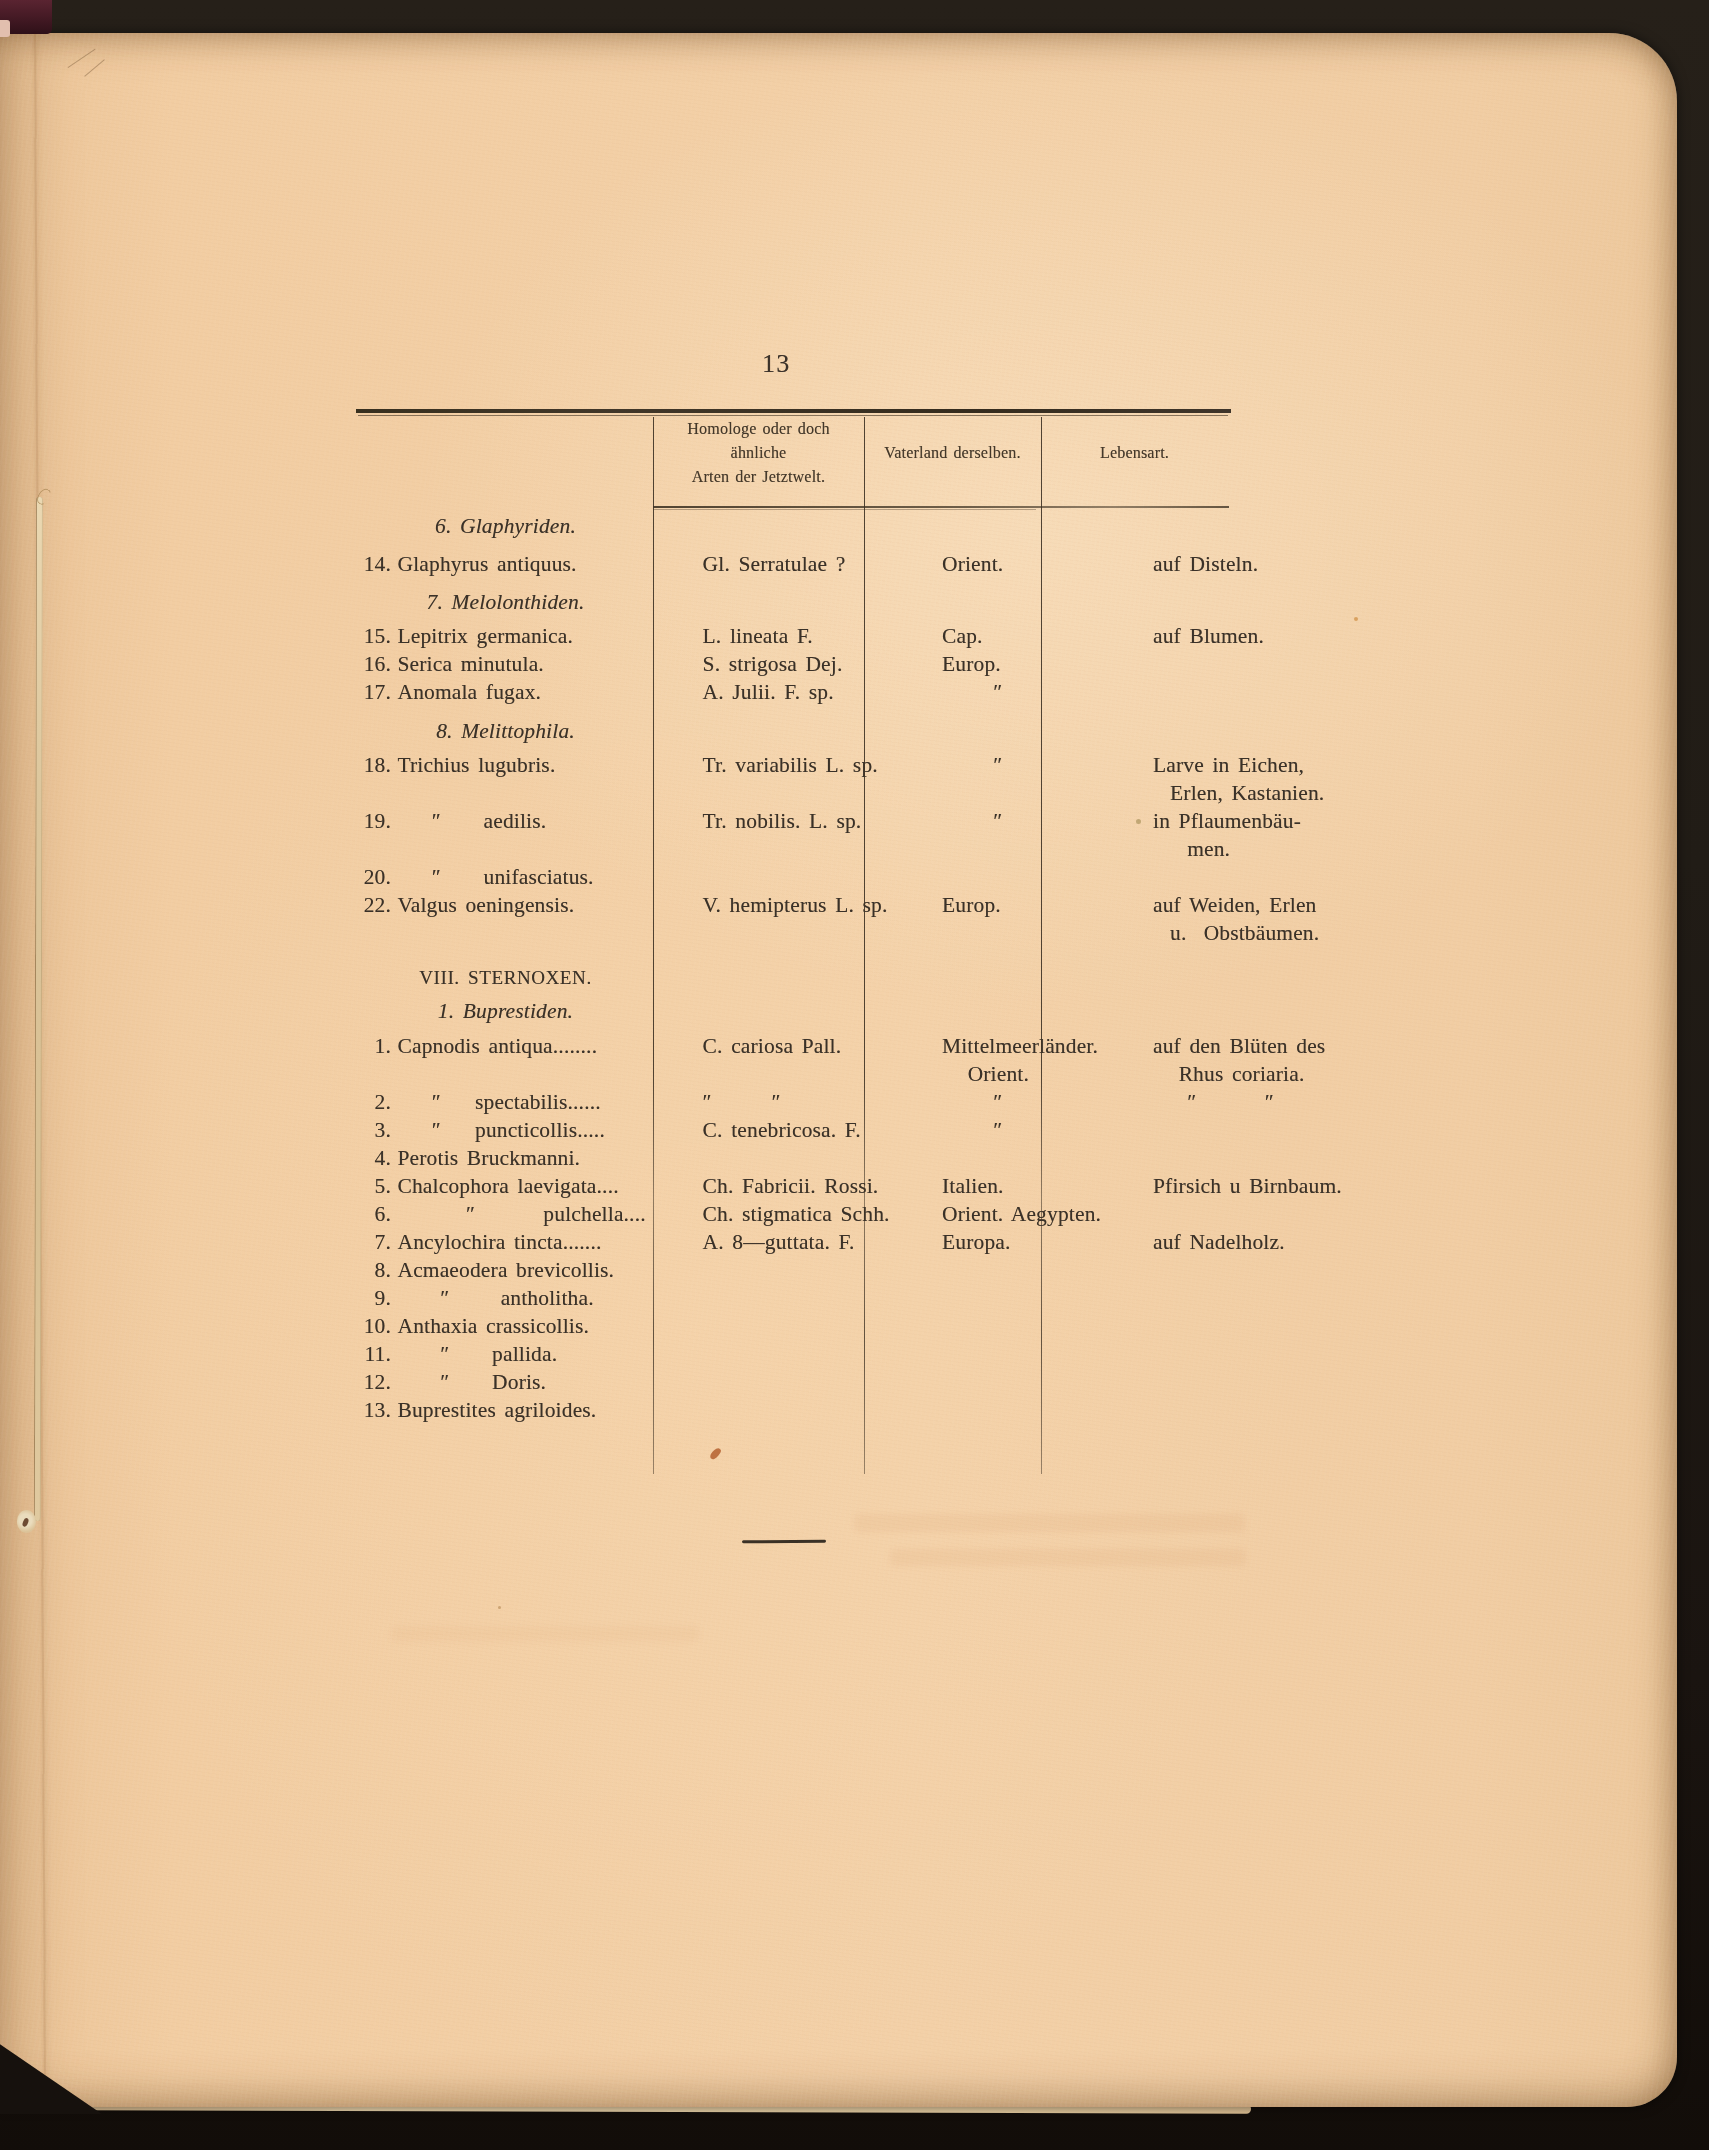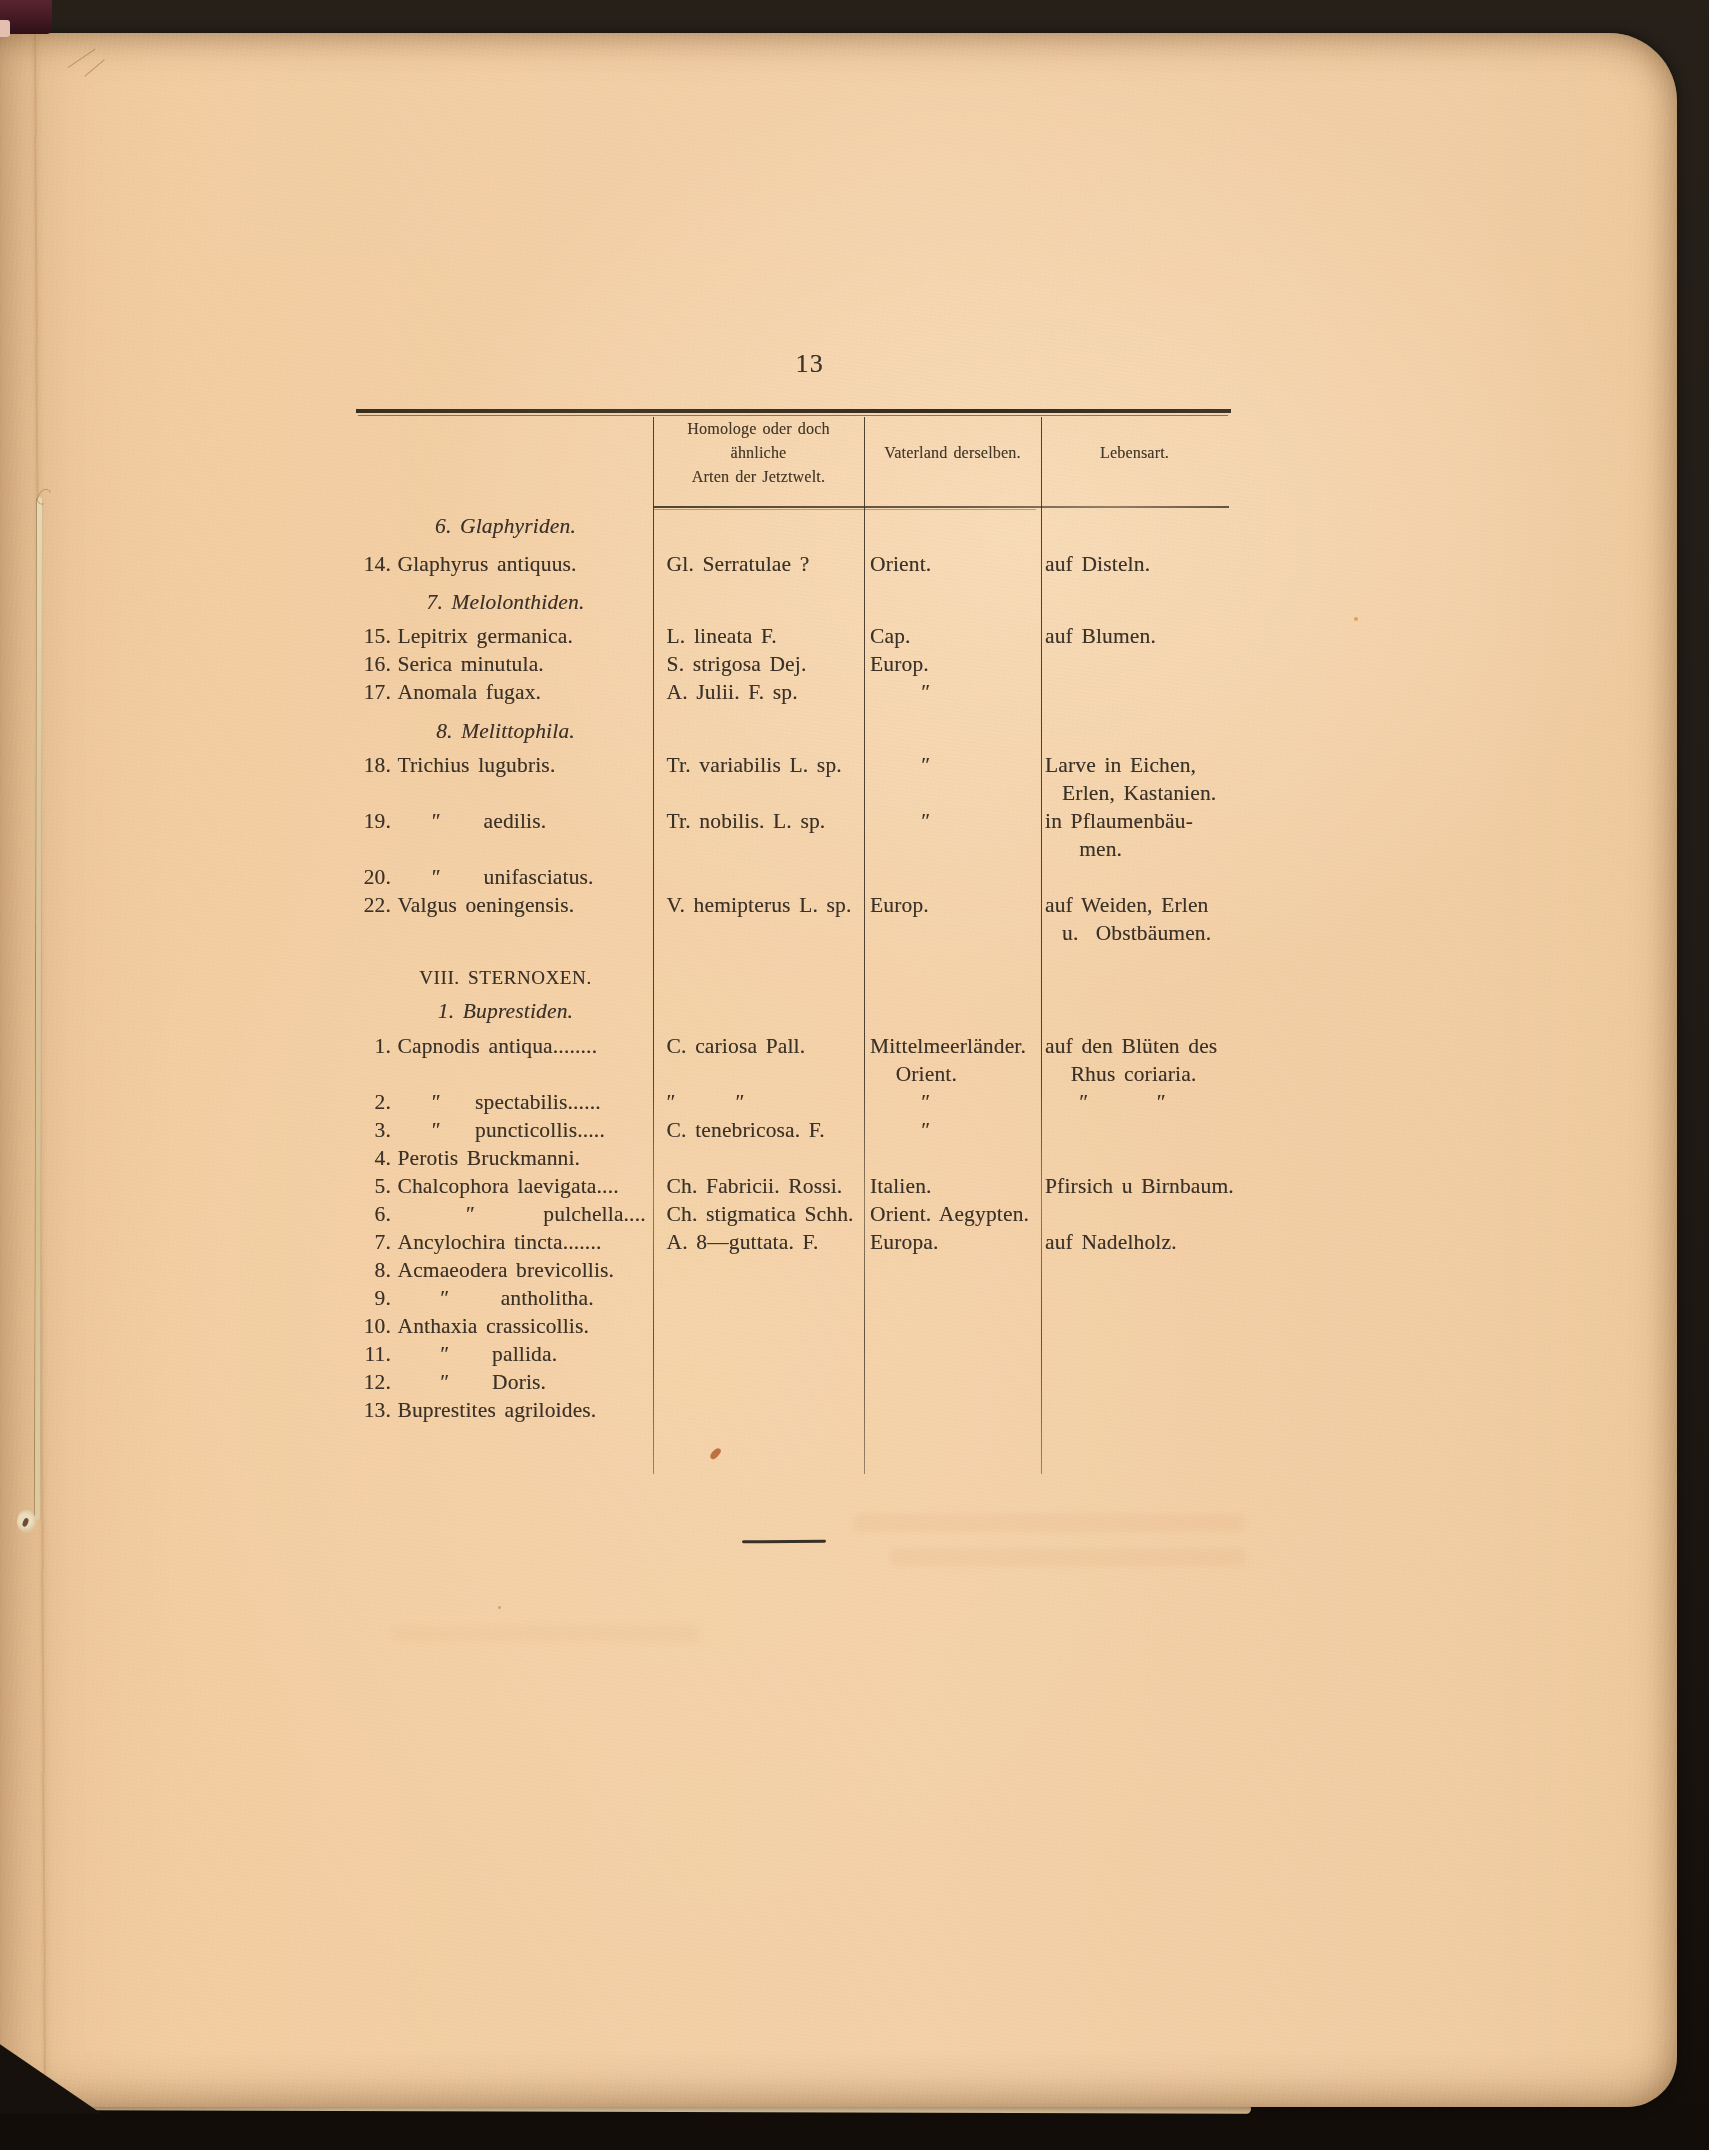--- a/index.html
+++ b/index.html
@@ -94,21 +94,21 @@
   .speck-olive{left:1136px;top:819px;width:5.3px;height:5.3px;background:#8f7c3e;border-radius:50%;opacity:.5;}
   .speck-orange{left:1354px;top:617px;width:4.2px;height:4.2px;background:#c8812f;border-radius:50%;opacity:.6;}
   .speck-dot{left:498px;top:1606px;width:3px;height:3px;background:#a57840;border-radius:50%;opacity:.5;}
   .ink-showthrough{position:absolute;z-index:2;background:rgba(195,115,55,.07);filter:blur(3px);border-radius:6px;}
   .ghost1{left:854px;top:1514px;width:391px;height:18px;}
   .ghost2{left:890px;top:1549px;width:356px;height:16.6px;}
   .ghost3{left:391px;top:1626px;width:308px;height:15.4px;background:rgba(195,115,55,.05);}
   
   .page-number{
     position:absolute;left:762px;top:349px;width:62px;z-index:4;
-    text-align:right;font-size:26px;letter-spacing:1.2px;color:#3b322a;
+    text-align:left;font-size:26px;letter-spacing:1.2px;color:#3b322a;
     text-shadow:0.2px 0.3px 0.5px rgba(58,47,34,.45);
   }
   .species-table{
     position:absolute;left:358px;top:409px;width:870px;z-index:4;
     font-size:21.4px;letter-spacing:0.2px;word-spacing:3px;color:var(--ink);
     text-shadow:0.2px 0.3px 0.4px rgba(58,47,34,.42);
   }
   .rule-top{position:absolute;top:0;left:-1.8px;right:-3px;height:3.6px;
     background:linear-gradient(90deg,#38301f,#413729 30%,#352c1e 70%,#3f352a);}
   .rule-top-thin{position:absolute;top:6px;left:0;right:0;height:1.2px;background:rgba(90,73,52,.7);}
@@ -121,21 +121,21 @@
   .th .hline{display:block;}
   .header-underline{position:absolute;left:295px;right:-1.2px;top:97px;height:1.5px;
     background:linear-gradient(90deg,rgba(64,52,36,.9),rgba(64,52,36,.75) 55%,rgba(64,52,36,.55) 80%,rgba(64,52,36,.8));}
   .header-underline-ghost{position:absolute;left:295px;width:44%;top:100px;height:1.2px;background:rgba(74,59,41,.38);}
   .sep{position:absolute;top:8.3px;width:1.2px;height:1057px;
     background:linear-gradient(180deg,rgba(62,50,36,.9) 0 62%,rgba(62,50,36,.55) 74%,rgba(62,50,36,.8) 87%,rgba(62,50,36,.5));}
   .sep1{left:295px;}
   .sep2{left:506px;}
   .sep3{left:683px;}
   .tbody{padding-top:18px;}
-  .trow.species{display:grid;grid-template-columns:295px 211px 177px 187px;line-height:28px;}
+  .trow.species{display:grid;grid-template-columns:295px 211px 177px 187px;line-height:28px;gap:36px;}
   .cell{white-space:pre;}
   .c1{display:flex;}
   .num{flex:none;width:33px;text-align:right;white-space:pre;}
   .sname{margin-left:6.5px;white-space:pre;}
   .c2{padding-left:13.6px;}
   .c3{padding-left:6px;}
   .c4{padding-left:4px;}
   .trow.section{margin:10.7px 0 6px;line-height:28px;}
   .trow.section .label{width:295px;text-align:center;font-style:italic;white-space:pre;}
   .trow.section:first-child{margin-top:13px;margin-bottom:9.5px;}

